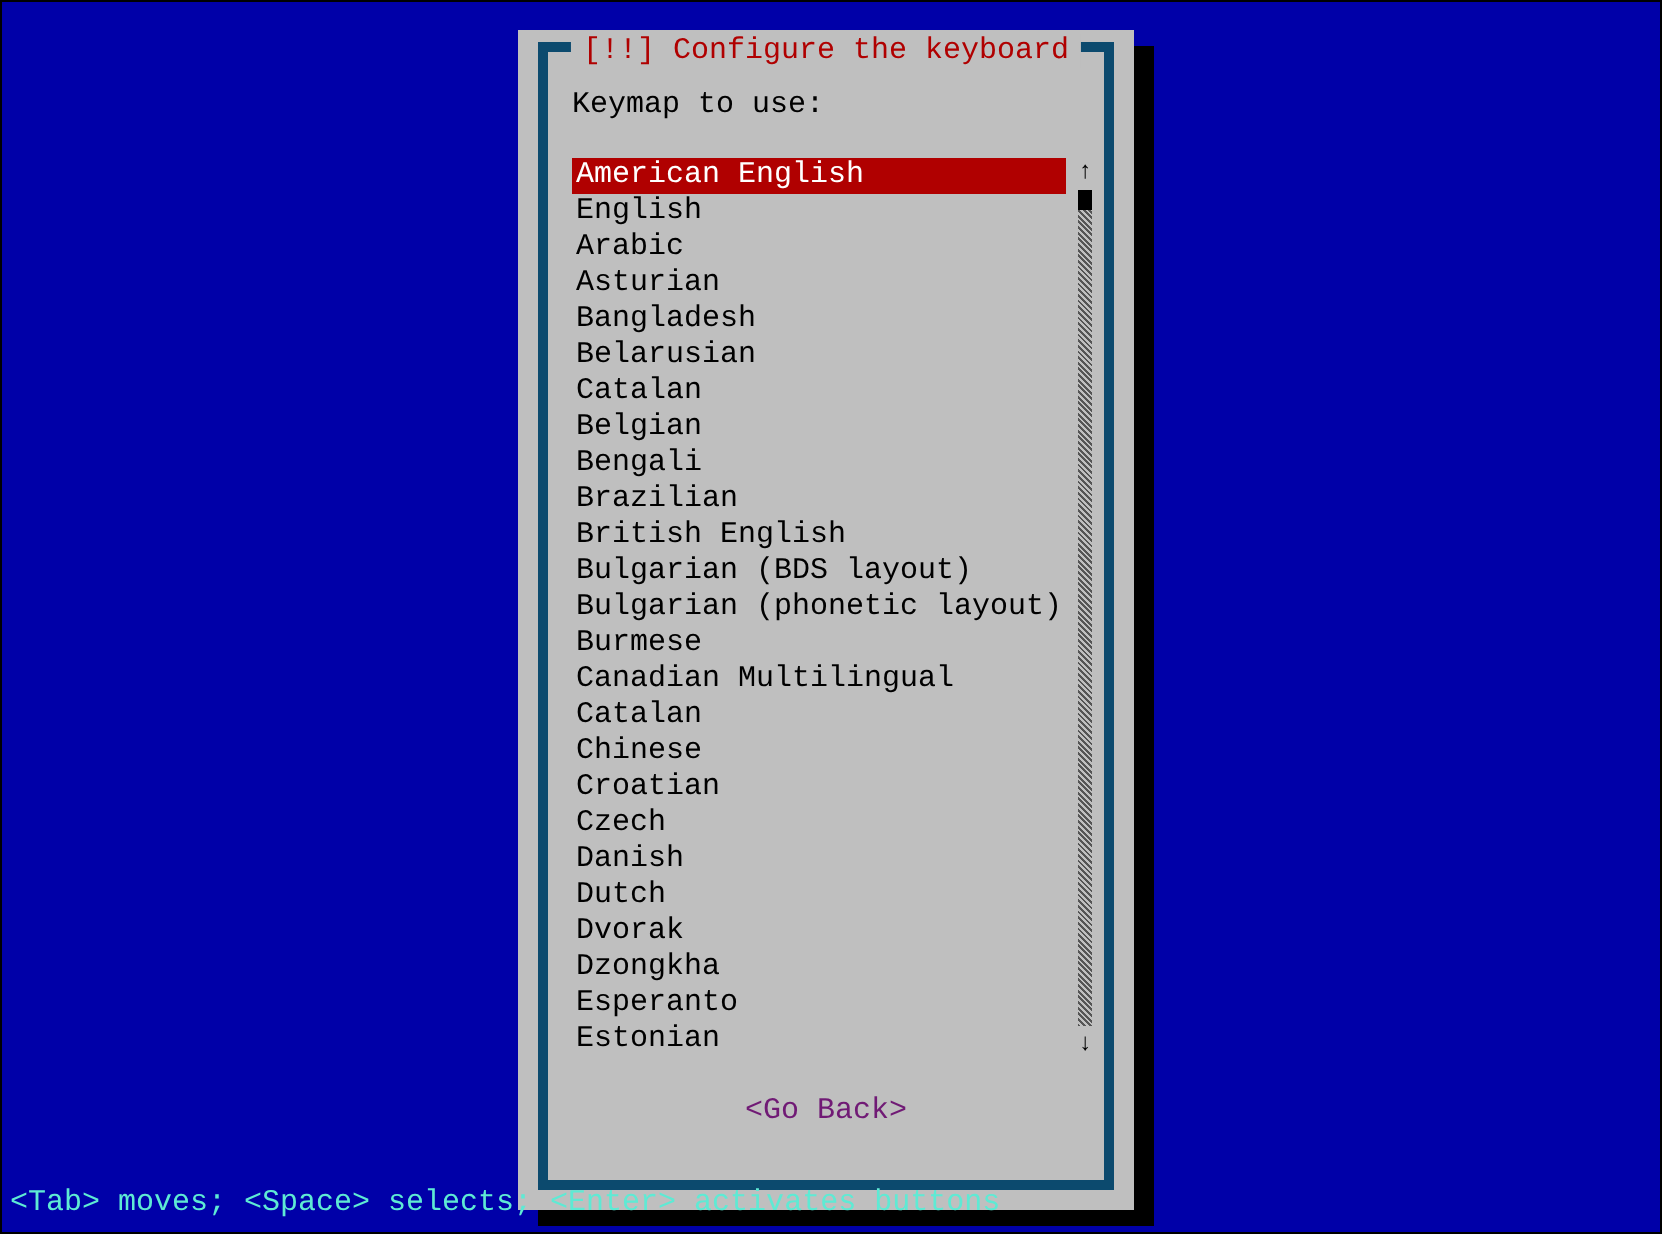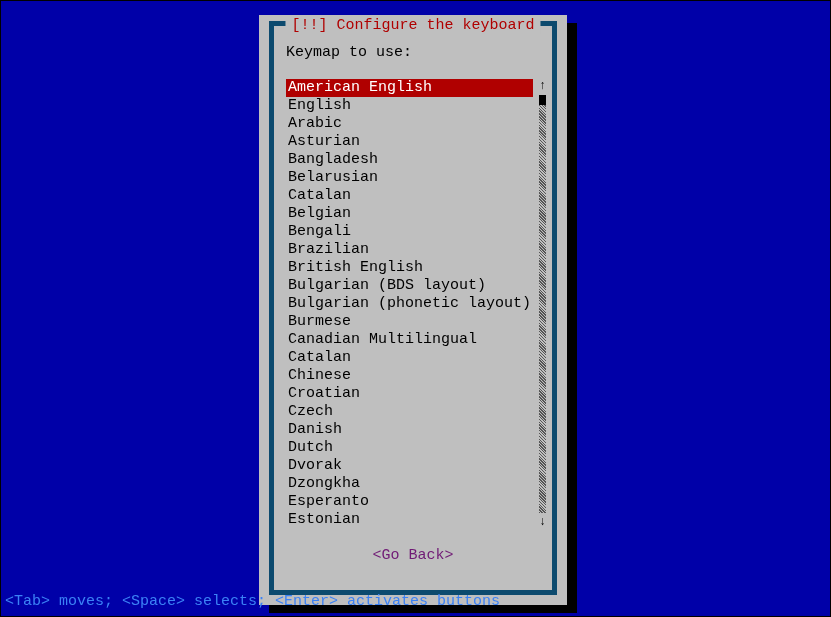--- a/index.html
+++ b/index.html
@@ -102,21 +102,21 @@
   .goback {
     text-align: center;
     color: #701a75;
     margin-top: 18px;
     cursor: pointer;
   }
   .helpbar {
     position: absolute;
     left: 4px;
     bottom: 6px;
-    color: #3b82f6;
+    color: #5eead4;
     font-size: 15px;
   }
 </style>
 </head>
 <body>
 
 <div class="shadow"></div>
 
 <div class="dialog">
   <div class="dialog-border">

